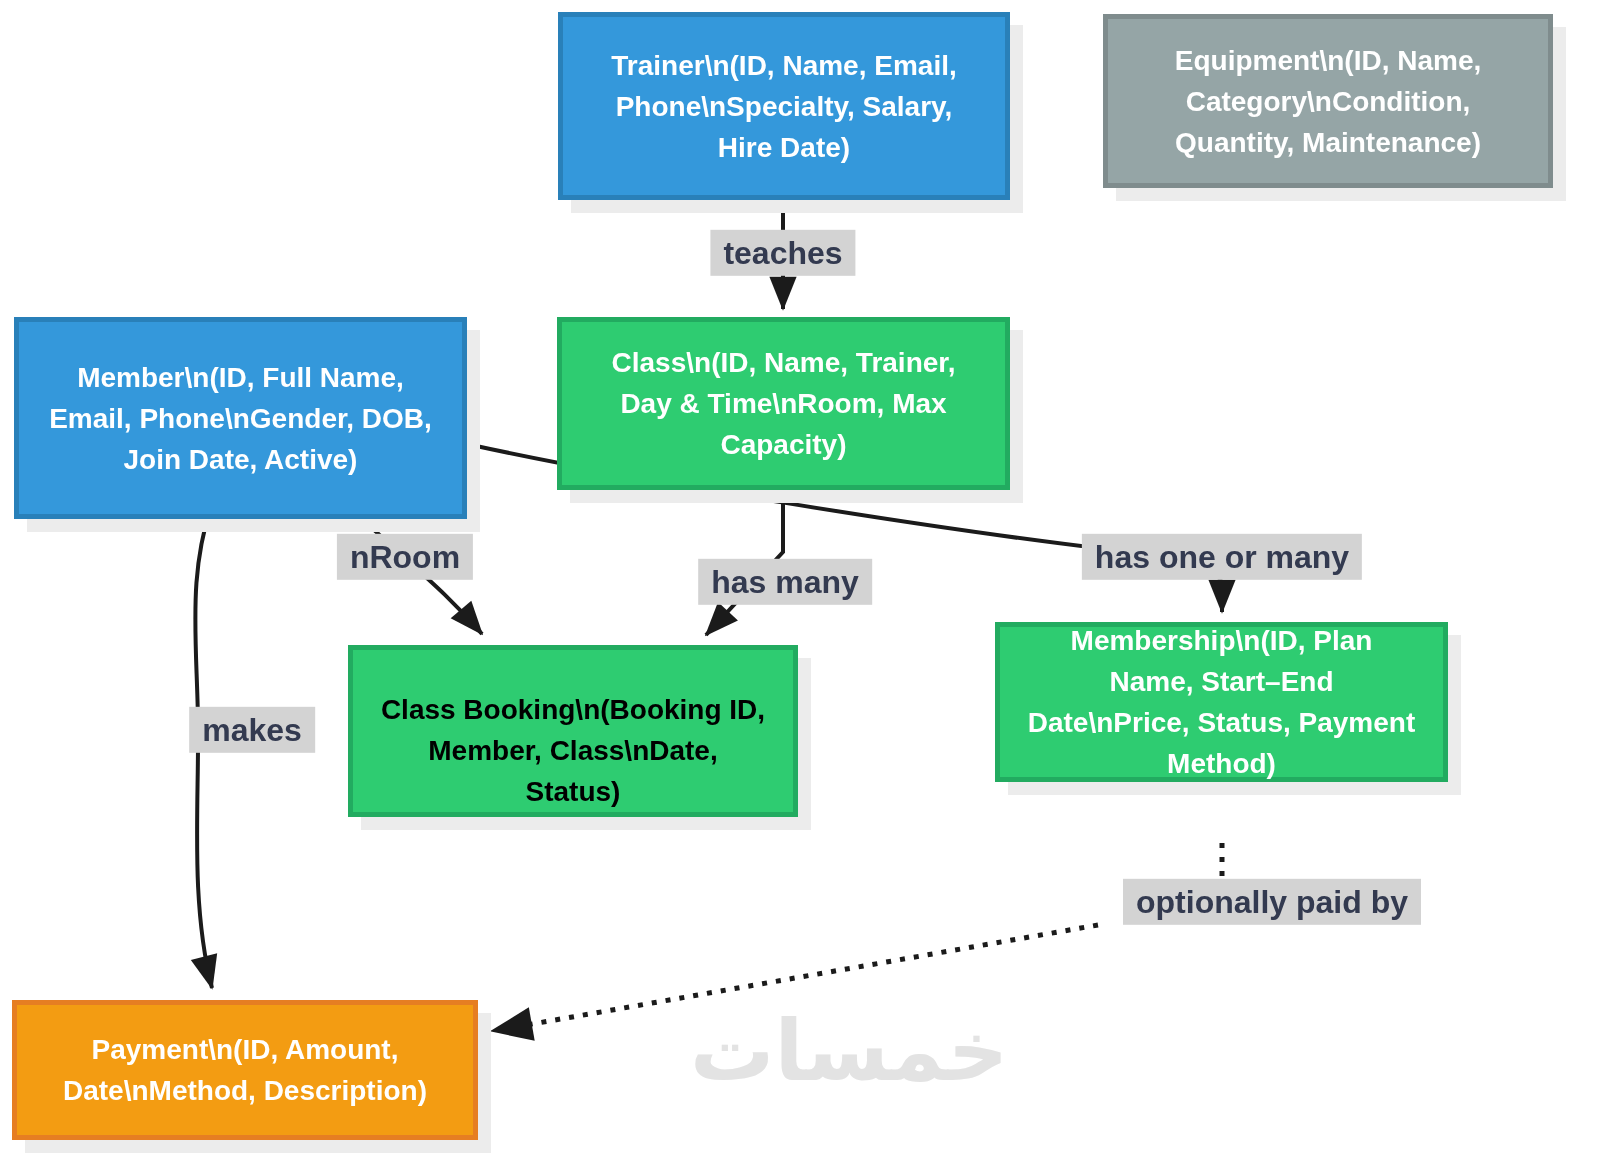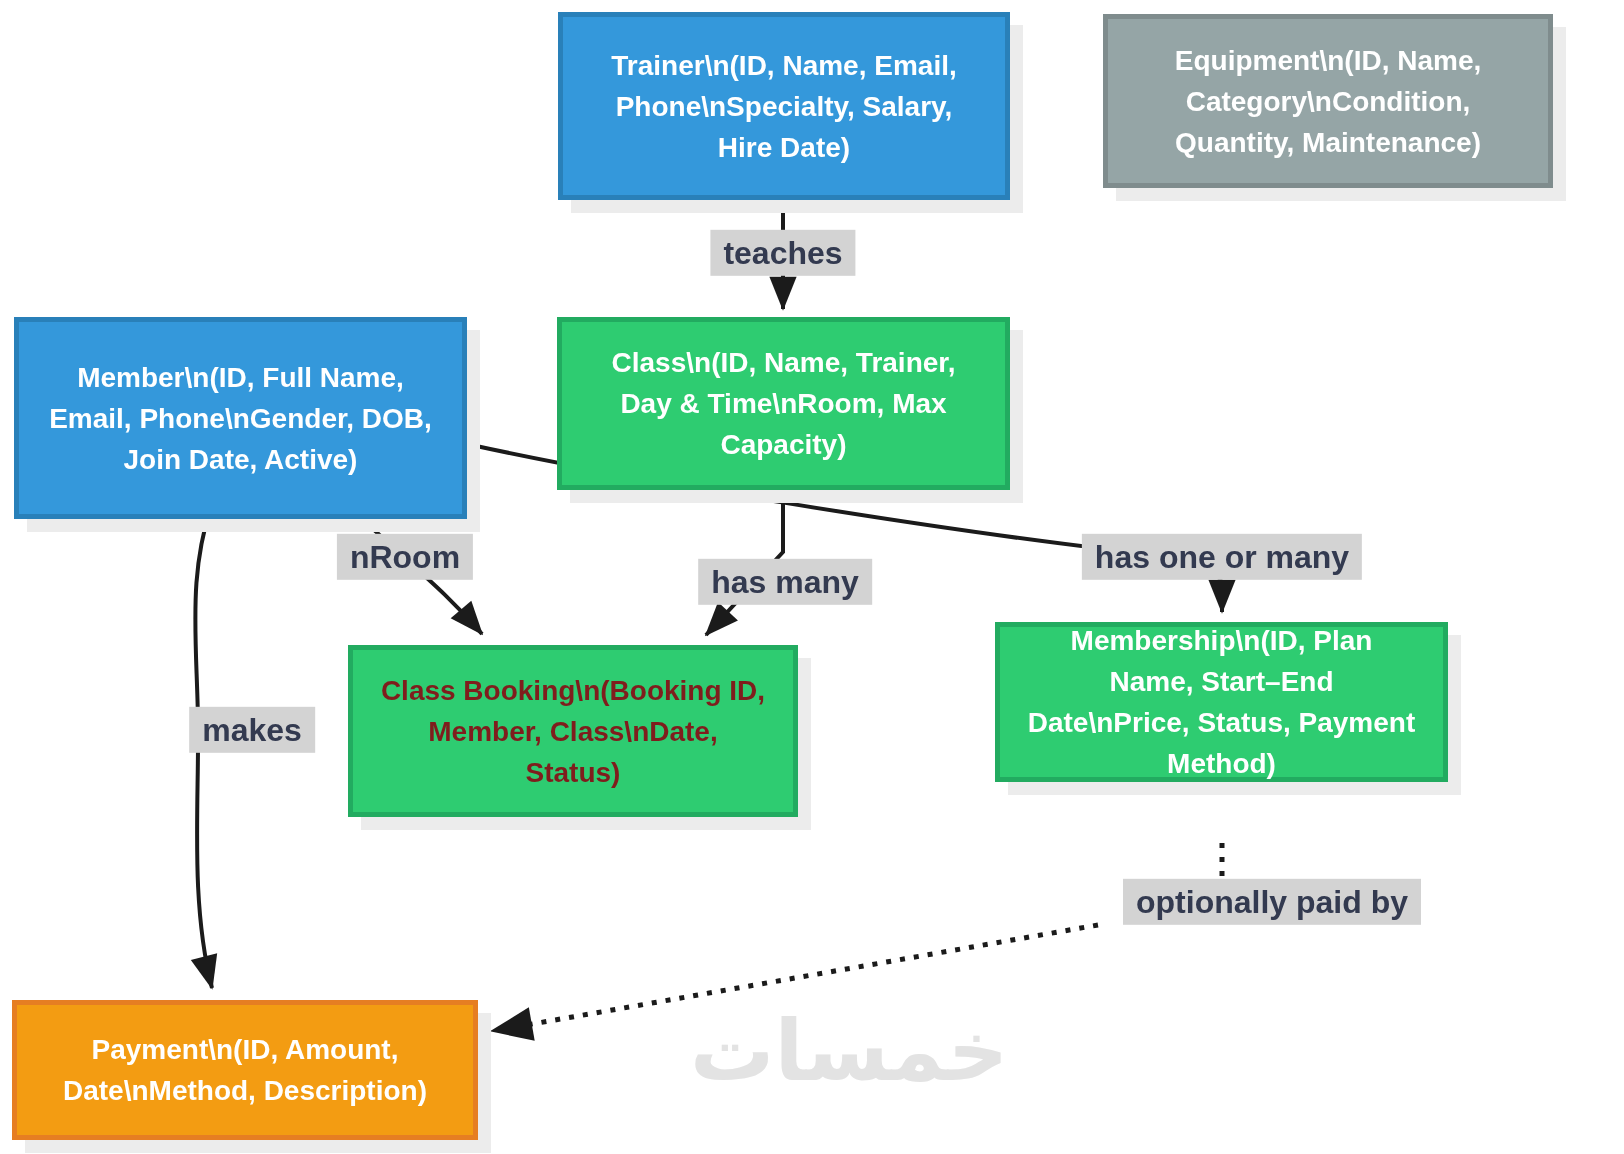--- a/index.html
+++ b/index.html
@@ -103,21 +103,21 @@
   </div>
 
   <div class="node" style="left: 14px; top: 317px; width: 453px; height: 202px; background: rgb(52, 152, 219); border-color: rgb(41, 128, 185); color: rgb(255, 255, 255);">
     <span>Member\n(ID, Full Name, Email, Phone\nGender, DOB, Join Date, Active)</span>
   </div>
 
   <div class="node" style="left: 557px; top: 317px; width: 453px; height: 173px; background: rgb(46, 204, 113); border-color: rgb(34, 171, 96); color: rgb(255, 255, 255); text-align: center;">
     <span>Class\n(ID, Name, Trainer, Day &amp; Time\nRoom, Max Capacity)</span>
   </div>
 
-  <div class="node" style="left: 348px; top: 645px; width: 450px; height: 172px; background: rgb(46, 204, 113); border-color: rgb(34, 171, 96); color: #7f1d1d;">
+  <div class="node" style="left: 348px; top: 645px; width: 450px; height: 172px; background: rgb(46, 204, 113); border-color: rgb(34, 171, 96); color: #000000; align-items: flex-end;">
     <span>Class Booking\n(Booking ID, Member, Class\nDate, Status)</span>
   </div>
 
   <div class="node" style="left: 995px; top: 622px; width: 453px; height: 160px; background: rgb(46, 204, 113); border-color: rgb(34, 171, 96); color: rgb(255, 255, 255);">
     <span>Membership\n(ID, Plan Name, Start–End Date\nPrice, Status, Payment Method)</span>
   </div>
 
   <div class="node" style="left: 12px; top: 1000px; width: 466px; height: 140px; background: rgb(243, 156, 18); border-color: rgb(230, 126, 34); color: rgb(255, 255, 255);">
     <span>Payment\n(ID, Amount, Date\nMethod, Description)</span>
   </div>

